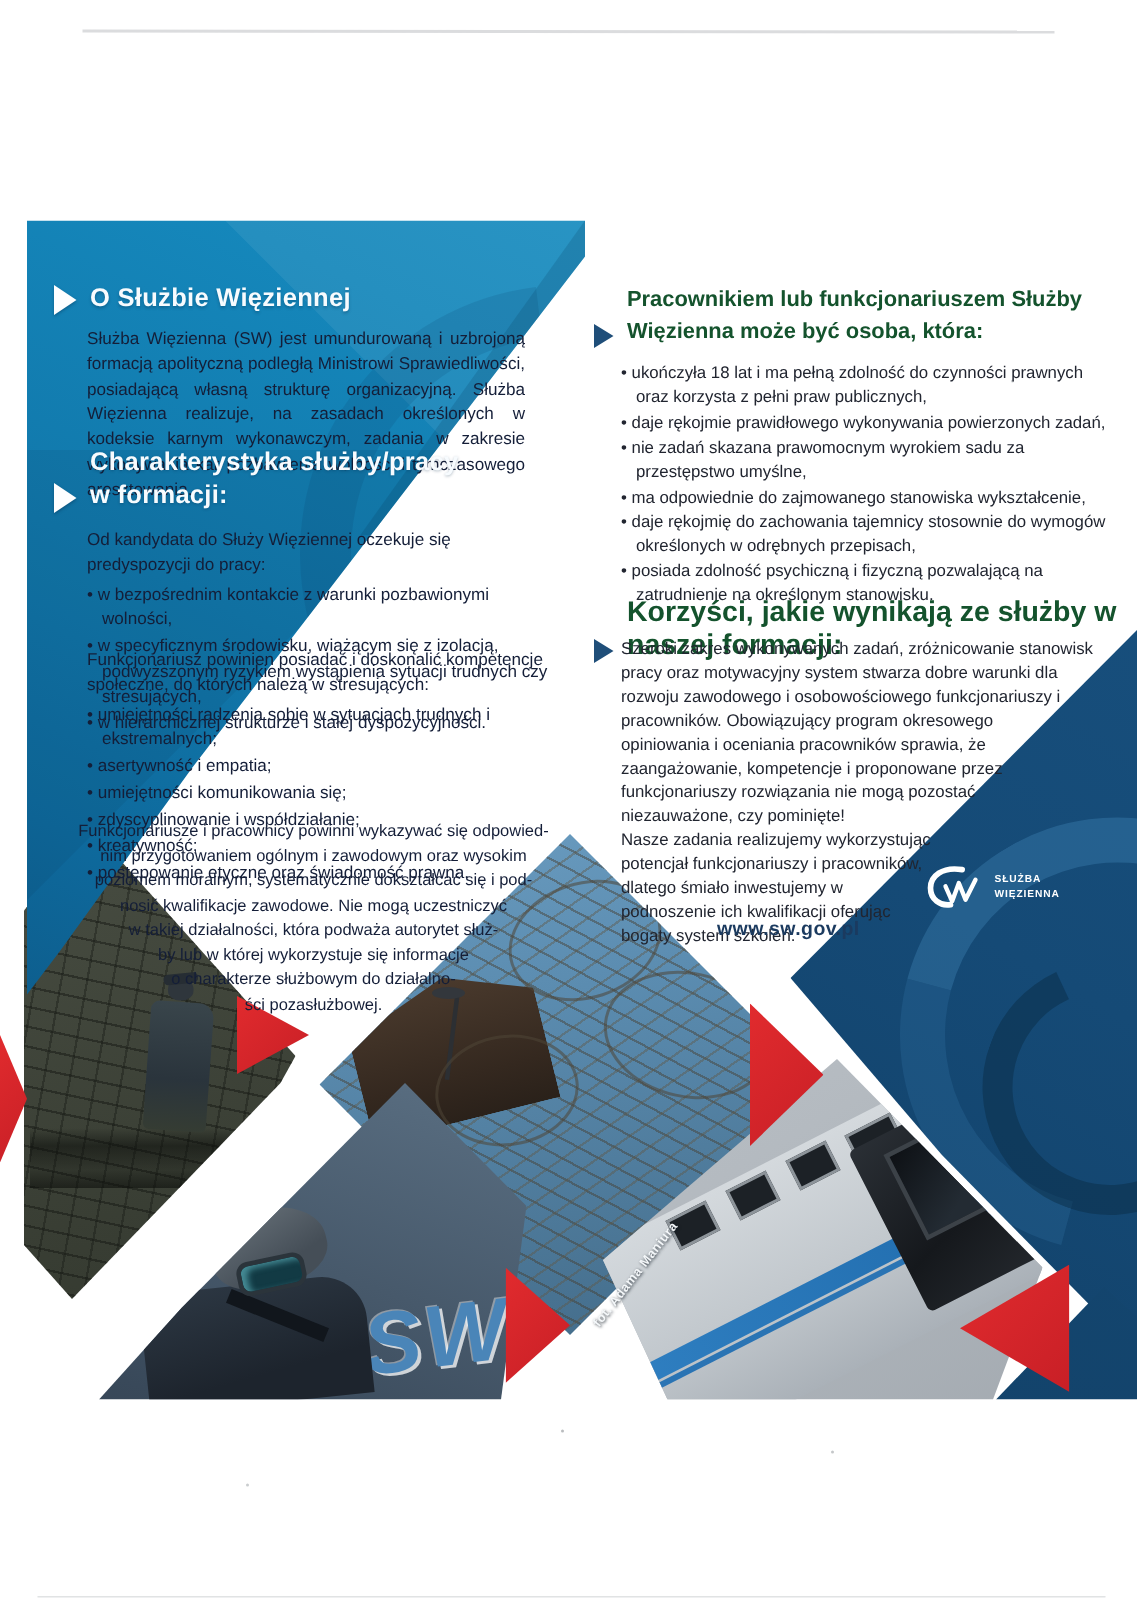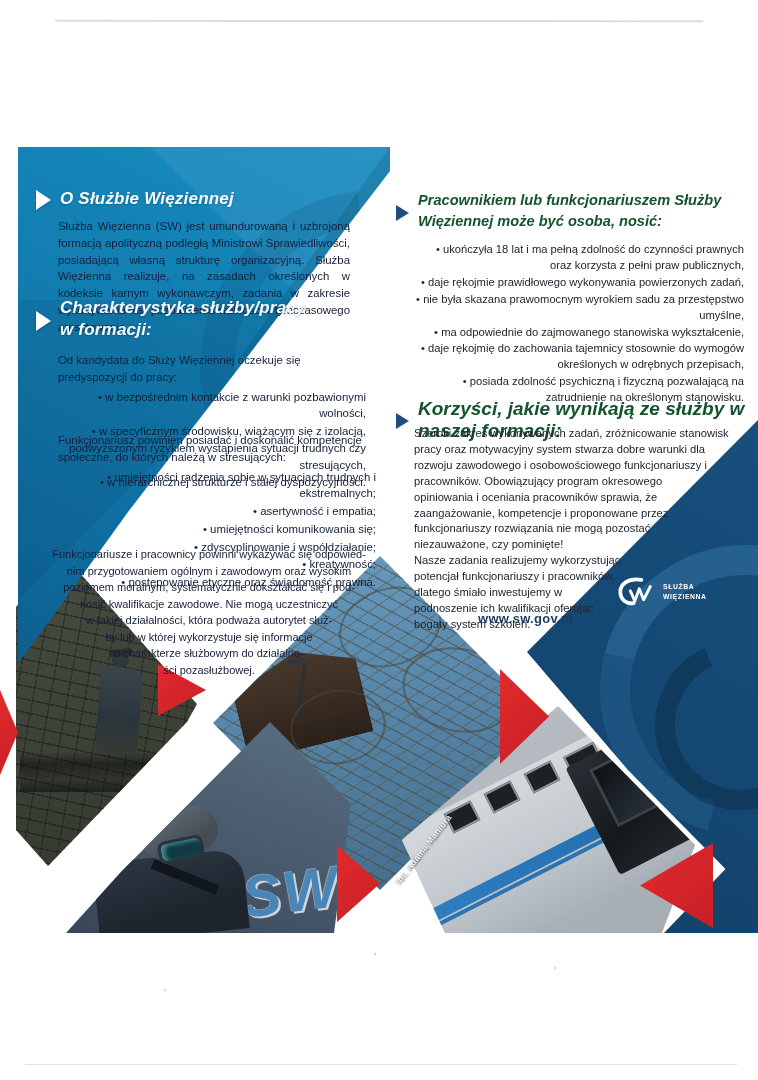--- a/index.html
+++ b/index.html
@@ -39,25 +39,25 @@
     transform:rotate(38deg);}
 
   
   .tri{width:0;height:0;display:inline-block;}
   .tri-white{border-top:10px solid transparent;border-bottom:10px solid transparent;border-left:15px solid #fdfeff;
              filter:drop-shadow(0 1px 1px rgba(0,30,60,.35));}
   .tri-navy{border-top:8px solid transparent;border-bottom:8px solid transparent;border-left:13px solid #1f4e79;}
 
   .h-left{color:#f7fbfe;font-size:17px;font-weight:700;letter-spacing:.2px;line-height:1.32;
           text-shadow:0 1px 2px rgba(0,35,65,.3);}
-  .head-row{display:flex;align-items:center;gap:9px;z-index:6;font-style:italic;}
+  .head-row{display:flex;align-items:flex-end;gap:9px;z-index:6;}
 
   .body-dark{color:#141e38;font-size:11.4px;line-height:1.47;z-index:6;}
   .justify{text-align:justify;}
-  ul.blist{list-style:none;margin:3px 4px 0 0;padding:0;text-align:right;}
+  ul.blist{list-style:none;margin:3px 4px 0 0;padding:0;}
   ul.blist li{padding-left:10px;text-indent:-10px;margin:0 0 1px 0;}
   ul.blist li::before{content:"\2022\00a0";}
 
   .closing{z-index:6;text-align:center;color:#141e38;font-size:11px;line-height:1.5;}
 
   
   .h-right{color:#14532d;font-weight:700;z-index:6;}
   .rbody{color:#212530;font-size:11.2px;line-height:1.42;z-index:6;}
   .pre{white-space:pre-line;}
   .shape-spacer{float:right;width:160px;height:155px;margin-top:52px;
@@ -255,29 +255,29 @@
   <div>w takiej działalności, która podważa autorytet służ-</div>
   <div>by lub w której wykorzystuje się informacje</div>
   <div>o charakterze służbowym do działalno-</div>
   <div>ści pozasłużbowej.</div>
 </div>
 
 <div class="abs head-row" style="left:396px;top:190px;">
   <span class="tri tri-navy" style="margin-top:3px;"></span>
   <span class="h-right" style="font-size:14.6px;line-height:1.45;">
     <span style="display:block;">Pracownikiem lub funkcjonariuszem Służby</span>
-    <span style="display:block;">Więziennej może być osoba, nosić:</span>
+    <span style="display:block;">Więzienna może być osoba, która:</span>
   </span>
 </div>
 
 <div class="abs rbody" style="left:414px;top:239px;width:334px;">
   <ul class="blist">
     <li>ukończyła 18 lat i ma pełną zdolność do czynności prawnych oraz korzysta z pełni praw publicznych,</li>
     <li>daje rękojmie prawidłowego wykonywania powierzonych zadań,</li>
-    <li>nie była skazana prawomocnym wyrokiem sadu za przestępstwo umyślne,</li>
+    <li>nie zadań skazana prawomocnym wyrokiem sadu za przestępstwo umyślne,</li>
     <li>ma odpowiednie do zajmowanego stanowiska wykształcenie,</li>
     <li>daje rękojmię do zachowania tajemnicy stosownie do wymogów określonych w odrębnych przepisach,</li>
     <li>posiada zdolność psychiczną i fizyczną pozwalającą na zatrudnienie na określonym stanowisku.</li>
   </ul>
 </div>
 
 <div class="abs head-row" style="left:396px;top:398px;">
   <span class="tri tri-navy" style="margin-top:2px;"></span>
   <span class="h-right" style="font-size:19px;">Korzyści, jakie wynikają ze służby w naszej formacji:</span>
 </div>

